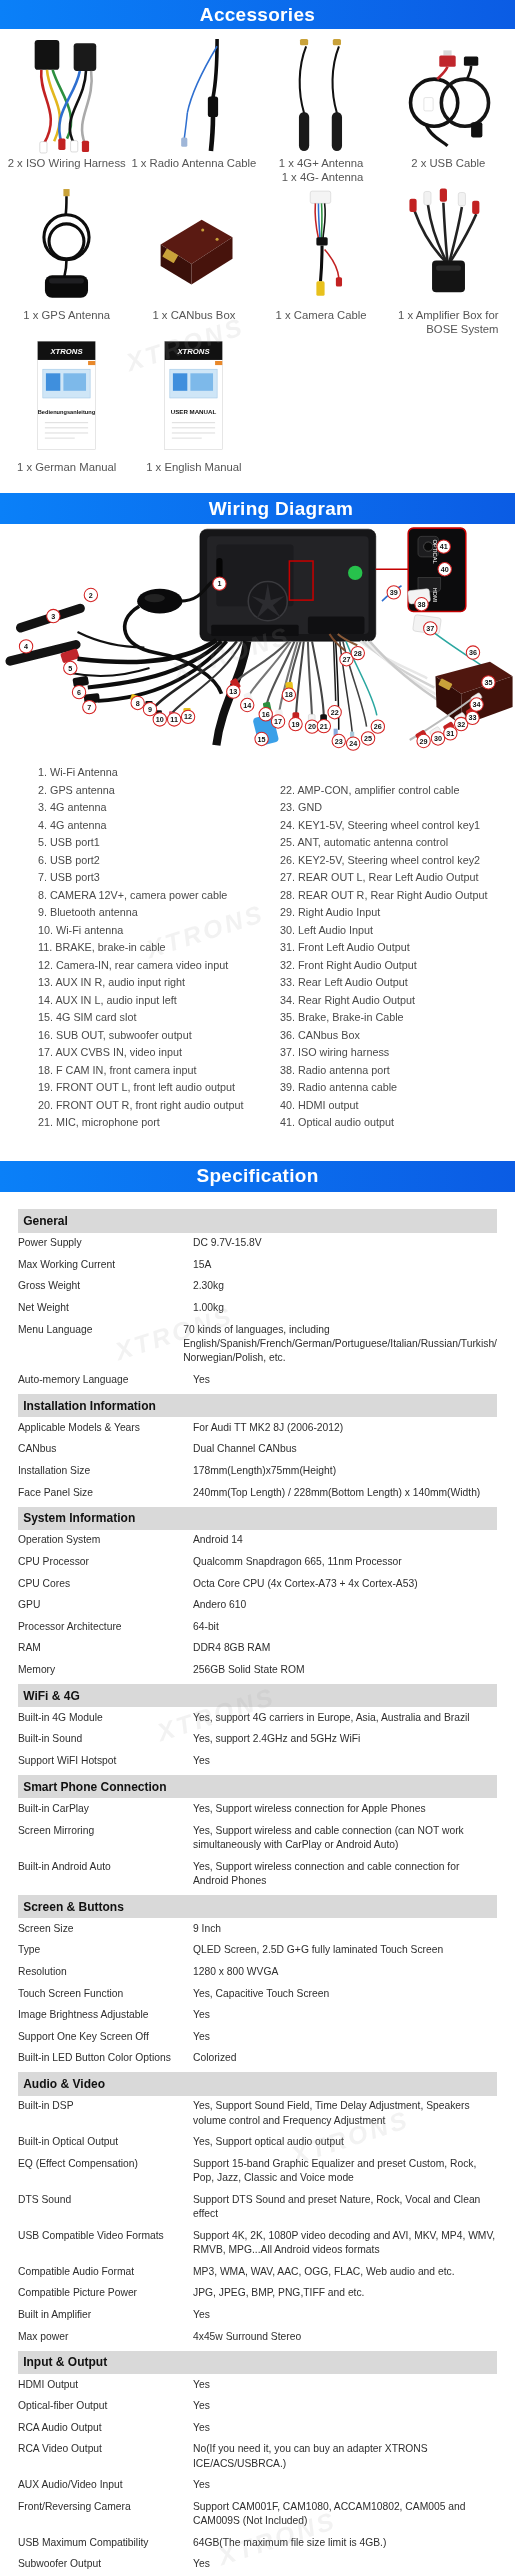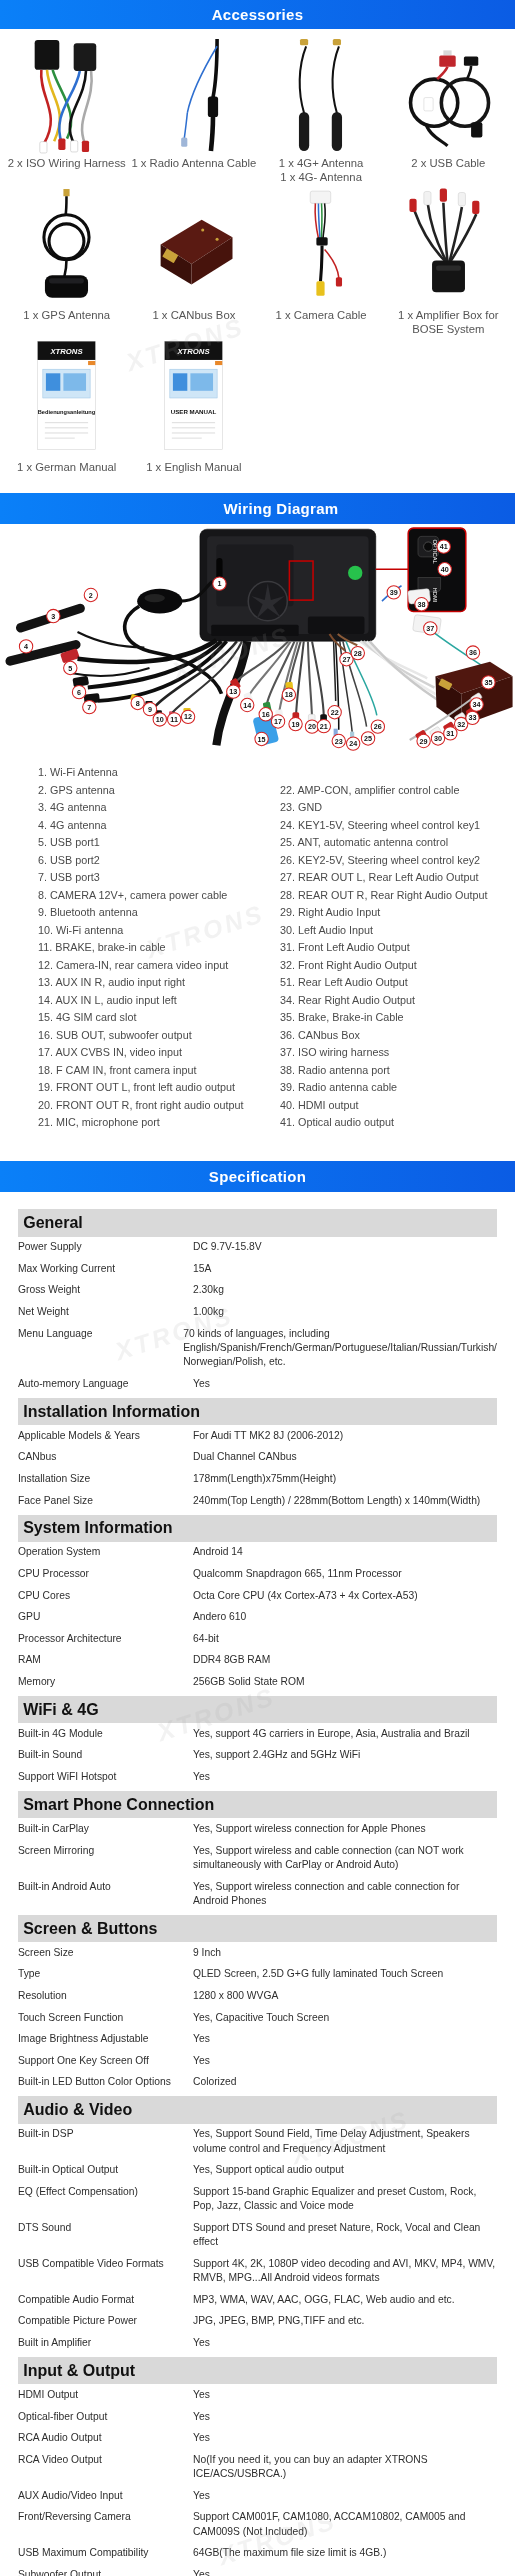--- a/index.html
+++ b/index.html
@@ -1,35 +1,35 @@
 <!DOCTYPE html>
 <html style="font-size:8.2px"><head>
 <meta charset="utf-8">
 <style>
   html,body{margin:0;padding:0;background:#fff;}
   body{width:515px;min-height:2896px;font-family:"Liberation Sans",sans-serif;color:#222;position:relative;overflow:hidden;}
   .band{height:31px;background:linear-gradient(90deg,#0a80f8,#0b5ce4);display:flex;align-items:center;justify-content:center;}
   .band.first{height:29px;}
-  .band-title{color:#fff;font-size:15px;font-weight:700;letter-spacing:0.3px;}
+  .band-title{color:#fff;font-size:19px;font-weight:700;letter-spacing:0.3px;}
   
   .wm{position:absolute;color:rgba(160,160,160,.14);font-size:25px;font-weight:700;font-style:italic;letter-spacing:3.1px;transform:rotate(-18deg);pointer-events:none;white-space:nowrap;z-index:5;}
   
   .acc-grid{display:grid;grid-template-columns:repeat(4,1fr);padding:4.1px 3.1px 2.1px 3.1px;}
   .acc-cell{display:flex;flex-direction:column;align-items:center;justify-content:flex-end;height:152px;}
   .acc-icon{flex:1;display:flex;align-items:center;justify-content:center;width:100%;}
-  .acc-label{font-size:11.3px;color:#555;text-align:center;line-height:1.25;white-space:pre-line;min-height:29px;}
+  .acc-label{font-size:11.3px;color:#555;text-align:right;line-height:1.25;white-space:pre-line;min-height:29px;}
   
   .diagram-wrap{position:relative;width:515px;height:234px;background:#fff;}
   .legend{padding:6.2px 0 13.4px 38px;}
   .legend-row{display:flex;line-height:17.5px;}
   .legend-left{width:242px;font-size:10.8px;color:#4a4a4a;}
   .legend-right{width:227px;font-size:10.8px;color:#4a4a4a;}
   
   .spec-wrap{width:479px;margin:17.5px auto 0 18px;}
-  .spec-header{background:#d9d9d9;color:#111;font-size:16px;font-weight:700;padding:4.6px 5.2px;margin-top:3.1px;}
+  .spec-header{background:#d9d9d9;color:#111;font-size:12px;font-weight:700;padding:4.6px 5.2px;margin-top:3.1px;}
   .spec-row{display:flex;padding:3.6px 0;}
   .spec-label{width:175px;font-size:10.3px;color:#2e2e2e;line-height:1.4;padding-right:7.2px;box-sizing:border-box;}
   .spec-value{flex:1;font-size:10.3px;color:#2e2e2e;line-height:1.4;white-space:pre-line;}
   svg text{font-family:"Liberation Sans",sans-serif;}
 </style>
 </head>
 <body>
 
 <div class="wm" style="top:330px;left:124px">XTRONS</div>
 <div class="wm" style="top:639px;left:170px">XTRONS</div>
@@ -477,21 +477,21 @@
     <span class="legend-right">31. Front Left Audio Output</span>
   </div>
 
   <div class="legend-row">
     <span class="legend-left">12. Camera-IN, rear camera video input</span>
     <span class="legend-right">32. Front Right Audio Output</span>
   </div>
 
   <div class="legend-row">
     <span class="legend-left">13. AUX IN R, audio input right</span>
-    <span class="legend-right">51. Rear Left Audio Output</span>
+    <span class="legend-right">33. Rear Left Audio Output</span>
   </div>
 
   <div class="legend-row">
     <span class="legend-left">14. AUX IN L, audio input left</span>
     <span class="legend-right">34. Rear Right Audio Output</span>
   </div>
 
   <div class="legend-row">
     <span class="legend-left">15. 4G SIM card slot</span>
     <span class="legend-right">35. Brake, Brake-in Cable</span>
@@ -751,20 +751,24 @@
   <div class="spec-row">
     <div class="spec-label">Compatible Picture Power</div>
     <div class="spec-value">JPG, JPEG, BMP, PNG,TIFF and etc.</div>
   </div>
 
   <div class="spec-row">
     <div class="spec-label">Built in Amplifier</div>
     <div class="spec-value">Yes</div>
   </div>
 
+  <div class="spec-row">
+    <div class="spec-label">Max power</div>
+    <div class="spec-value">4x45w Surround Stereo</div>
+  </div>
 </div>
   </section>
 
   <section class="spec-section">
     <div class="spec-header">Input &amp; Output</div>
     <div class="spec-rows">
   <div class="spec-row">
     <div class="spec-label">HDMI Output</div>
     <div class="spec-value">Yes</div>
   </div>

